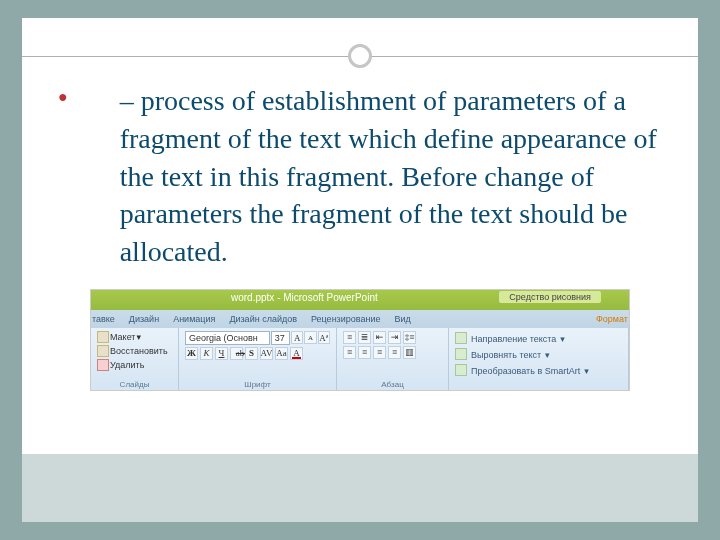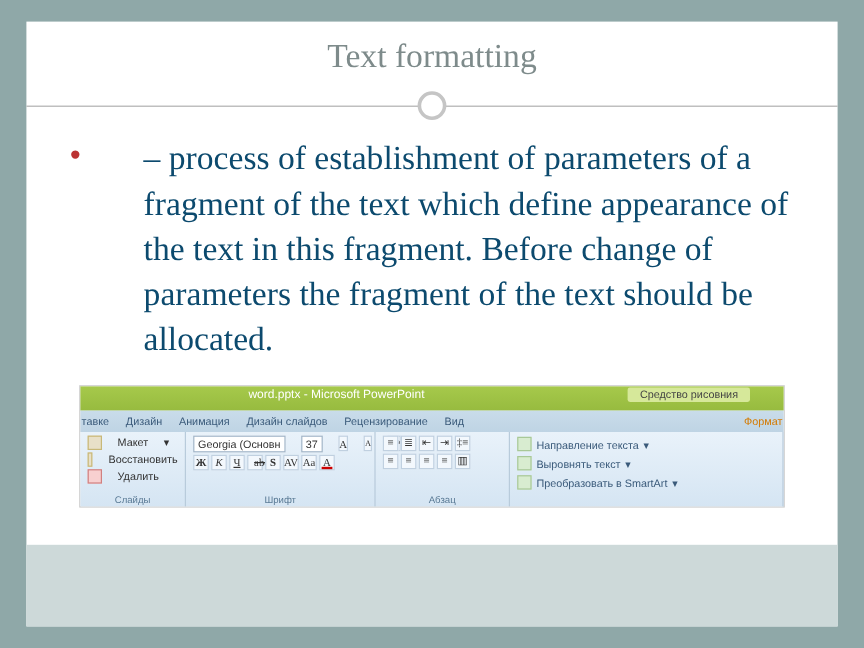--- a/index.html
+++ b/index.html
@@ -7,32 +7,32 @@
   .slide { position: absolute; top: 18px; left: 22px; right: 22px; bottom: 18px; background: #fff; }
   .title-wrap { text-align: center; padding-top: 14px; position: relative; }
   .title { font-size: 28px; color: #7e8b8b; font-weight: 400; }
   .divider { position: relative; margin-top: 8px; height: 32px; }
   .divider-line { position: absolute; top: 16px; left: 0; right: 0; height: 1px; background: #b0b0b0; }
   .divider-circle { position: absolute; left: 50%; top: 4px; transform: translateX(-50%); width: 24px; height: 24px; border: 3px solid #c5c5c5; border-radius: 50%; background: #fff; }
   .content { padding: 10px 36px 0 36px; }
   .bullet-row { display: flex; align-items: flex-start; }
   .bullet { color: #b33; font-size: 16px; margin-top: 6px; margin-right: 12px; flex-shrink: 0; }
   .body-text { font-size: 28px; color: #0c4a6e; line-height: 1.35; margin-left: 40px; }
-  .ribbon-img { margin: 18px auto 0 auto; width: 588px; border: 1px solid #ccc; font-family: "Segoe UI", Tahoma, sans-serif; font-size: 9px; color: #333; }
+  .ribbon-img { margin: 18px auto 0 auto; width: 540px; border: 1px solid #ccc; font-family: "Segoe UI", Tahoma, sans-serif; font-size: 9px; color: #333; }
   .rb-titlebar { background: linear-gradient(#a6c94b,#97bb3f); height: 20px; display: flex; align-items: center; position: relative; padding: 0 4px; }
   .rb-titlebar .doc { position: absolute; left: 140px; top: 2px; color: #fff; font-size: 10px; }
   .rb-titlebar .ctx { position: absolute; right: 28px; top: 1px; background: #d6e89a; padding: 1px 10px; font-size: 9px; color: #444; border-radius: 2px; }
   .rb-tabs { background: linear-gradient(#c9dcea,#bfd4e4); height: 18px; display: flex; align-items: center; gap: 14px; padding: 0 1px; font-size: 9px; color: #3a5a7a; }
   .rb-tabs span { white-space: nowrap; }
   .rb-tabs .active { color: #d47a00; }
   .rb-body { background: linear-gradient(#e9f2fa,#d5e5f3); height: 62px; display: flex; }
   .grp { border-right: 1px solid #b8cbdb; padding: 3px 6px 1px 6px; display: flex; flex-direction: column; justify-content: space-between; }
   .grp-label { text-align: center; font-size: 8px; color: #5a7a95; margin-top: 2px; }
   .grp-rows { display: flex; flex-direction: column; gap: 2px; }
-  .ln { display: flex; align-items: center; gap: 13px; white-space: nowrap; }
+  .ln { display: flex; align-items: center; gap: 1px; white-space: nowrap; }
   .ico { display: inline-block; width: 12px; height: 12px; background: #e8e0c8; border: 1px solid #c8b878; }
   .ico.red { background: #f8d0d0; border-color: #d08080; }
   .fontbox { background: #fff; border: 1px solid #a0b4c8; padding: 4px 3px; font-size: 9px; height: 14px; display: inline-flex; align-items: center; }
   .btns { display: flex; gap: 2px; }
   .b { width: 13px; height: 13px; border: 1px solid #c0d0e0; background: #f3f8fd; display: inline-flex; align-items: center; justify-content: center; font-size: 9px; font-family: Georgia, serif; }
   .b strong { font-weight: bold; }
   .b em { font-style: italic; }
   .b .u { text-decoration: underline; }
   .b .s { text-decoration: line-through; margin-left: 11px; }
   .A-red { position: relative; }
@@ -43,21 +43,20 @@
   .grp-right { flex: 1; }
   .right-row { display: flex; align-items: flex-end; gap: 4px; font-size: 9px; color: #3a5a7a; padding: 1px 0; }
   .right-row .ric { width: 12px; height: 12px; background: #d8ecd0; border: 1px solid #a8c898; }
   .bottom-band { position: absolute; left: 0; right: 0; bottom: 0; height: 68px; background: #cdd9d9; }
 </style>
 </head>
 <body>
 
 <div class="slide">
   <div class="title-wrap">
-    <div class="title">Text formatting</div>
     <div class="divider">
       <div class="divider-line"></div>
       <div class="divider-circle"></div>
     </div>
   </div>
 
   <div class="content">
     <div class="bullet-row">
       <div class="bullet">●</div>
       <div class="body-text">– process of establishment of parameters of a fragment of the text which define appearance of the text in this fragment. Before change of parameters the fragment of the text should be allocated.</div>

